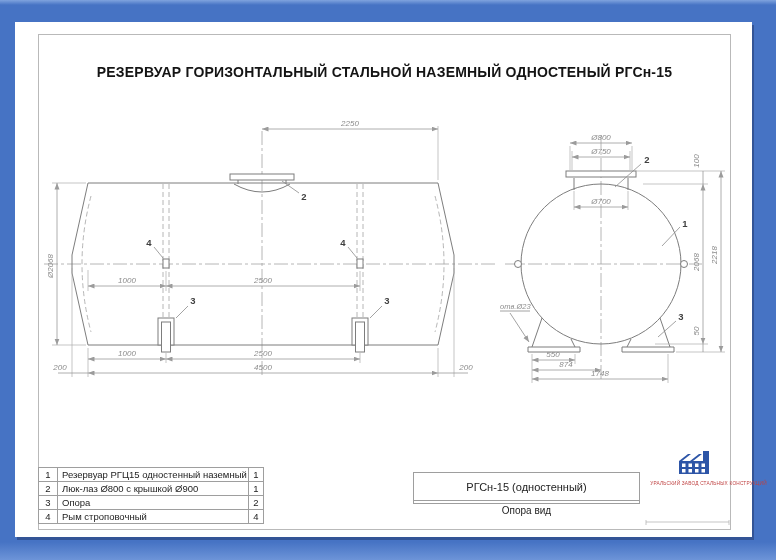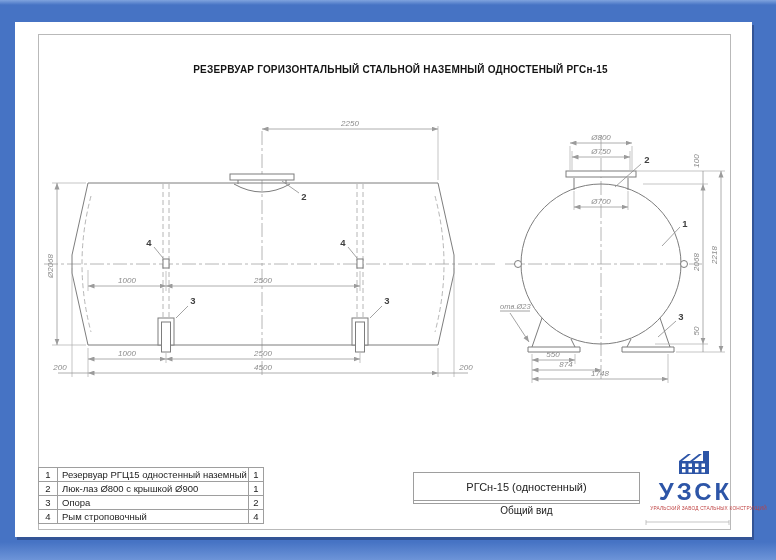--- a/index.html
+++ b/index.html
@@ -11,21 +11,21 @@
   .sheet {
     position:absolute; left:15px; top:22px; width:737px; height:515px;
     background:#ffffff; box-shadow:2px 3px 0 rgba(28,46,96,.45);
   }
   .frame {
     position:absolute; left:38px; top:34px; width:693px; height:496px;
     border:1px solid #b9b9b9; box-sizing:border-box;
   }
   .sheet-title {
     position:absolute; left:38px; top:64px; width:693px; text-align:center;
-    font-size:10px; font-weight:bold; color:#141414; letter-spacing:.2px;margin-left:16px;
+    font-size:14px; font-weight:bold; color:#141414; letter-spacing:.2px;
   }
   svg.draw { position:absolute; left:0; top:0; pointer-events:none; }
   .obj  { stroke:#7d7d7d; stroke-width:1; fill:none; }
   .objf { stroke:#7d7d7d; stroke-width:1; fill:#ffffff; }
   .cl   { stroke:#a3a3a3; stroke-width:.8; stroke-dasharray:14 3 3 3; fill:none; }
   .hid  { stroke:#a3a3a3; stroke-width:.8; stroke-dasharray:5 3; fill:none; }
   .ext  { stroke:#aeaeae; stroke-width:.7; }
   .dim  { stroke:#9b9b9b; stroke-width:.8; fill:none; marker-start:url(#as); marker-end:url(#ae); }
   .dimline { stroke:#9b9b9b; stroke-width:.8; fill:none; }
   .ldr  { stroke:#8c8c8c; stroke-width:.8; fill:none; }
@@ -224,21 +224,21 @@
     <tr>
       <td class="c-no">4</td>
       <td class="c-nm">Рым строповочный</td>
       <td class="c-qty">4</td>
     </tr>
   </tbody>
     </table>
 
   <div class="title-block">
     <div class="row1">РГСн-15 (одностенный)</div>
-    <div class="row2">Общий вид</div>
+    <div class="row2">Опора вид</div>
   </div>
 
   <div class="logo">
     <svg width="32" height="24" viewBox="0 0 32 24">
       <g fill="#2d55a7">
         <rect x="25" y="0" width="6" height="10"></rect>
         <polygon points="1,10 10,3 13,3 4,10"></polygon>
         <polygon points="12,10 21,3 24,3 15,10"></polygon>
         <rect x="1" y="10" width="30" height="13"></rect>
       </g>
@@ -246,16 +246,15 @@
         <rect x="4" y="12.5" width="3.5" height="3.5"></rect>
         <rect x="10.5" y="12.5" width="3.5" height="3.5"></rect>
         <rect x="17" y="12.5" width="3.5" height="3.5"></rect>
         <rect x="23.5" y="12.5" width="3.5" height="3.5"></rect>
         <rect x="4" y="18" width="3.5" height="3.5"></rect>
         <rect x="10.5" y="18" width="3.5" height="3.5"></rect>
         <rect x="17" y="18" width="3.5" height="3.5"></rect>
         <rect x="23.5" y="18" width="3.5" height="3.5"></rect>
       </g>
     </svg>
-    <div class="acronym">УЗСК</div>
     <div class="subtitle">УРАЛЬСКИЙ ЗАВОД СТАЛЬНЫХ КОНСТРУКЦИЙ</div>
   </div>
 </div>
 
 </body></html>

